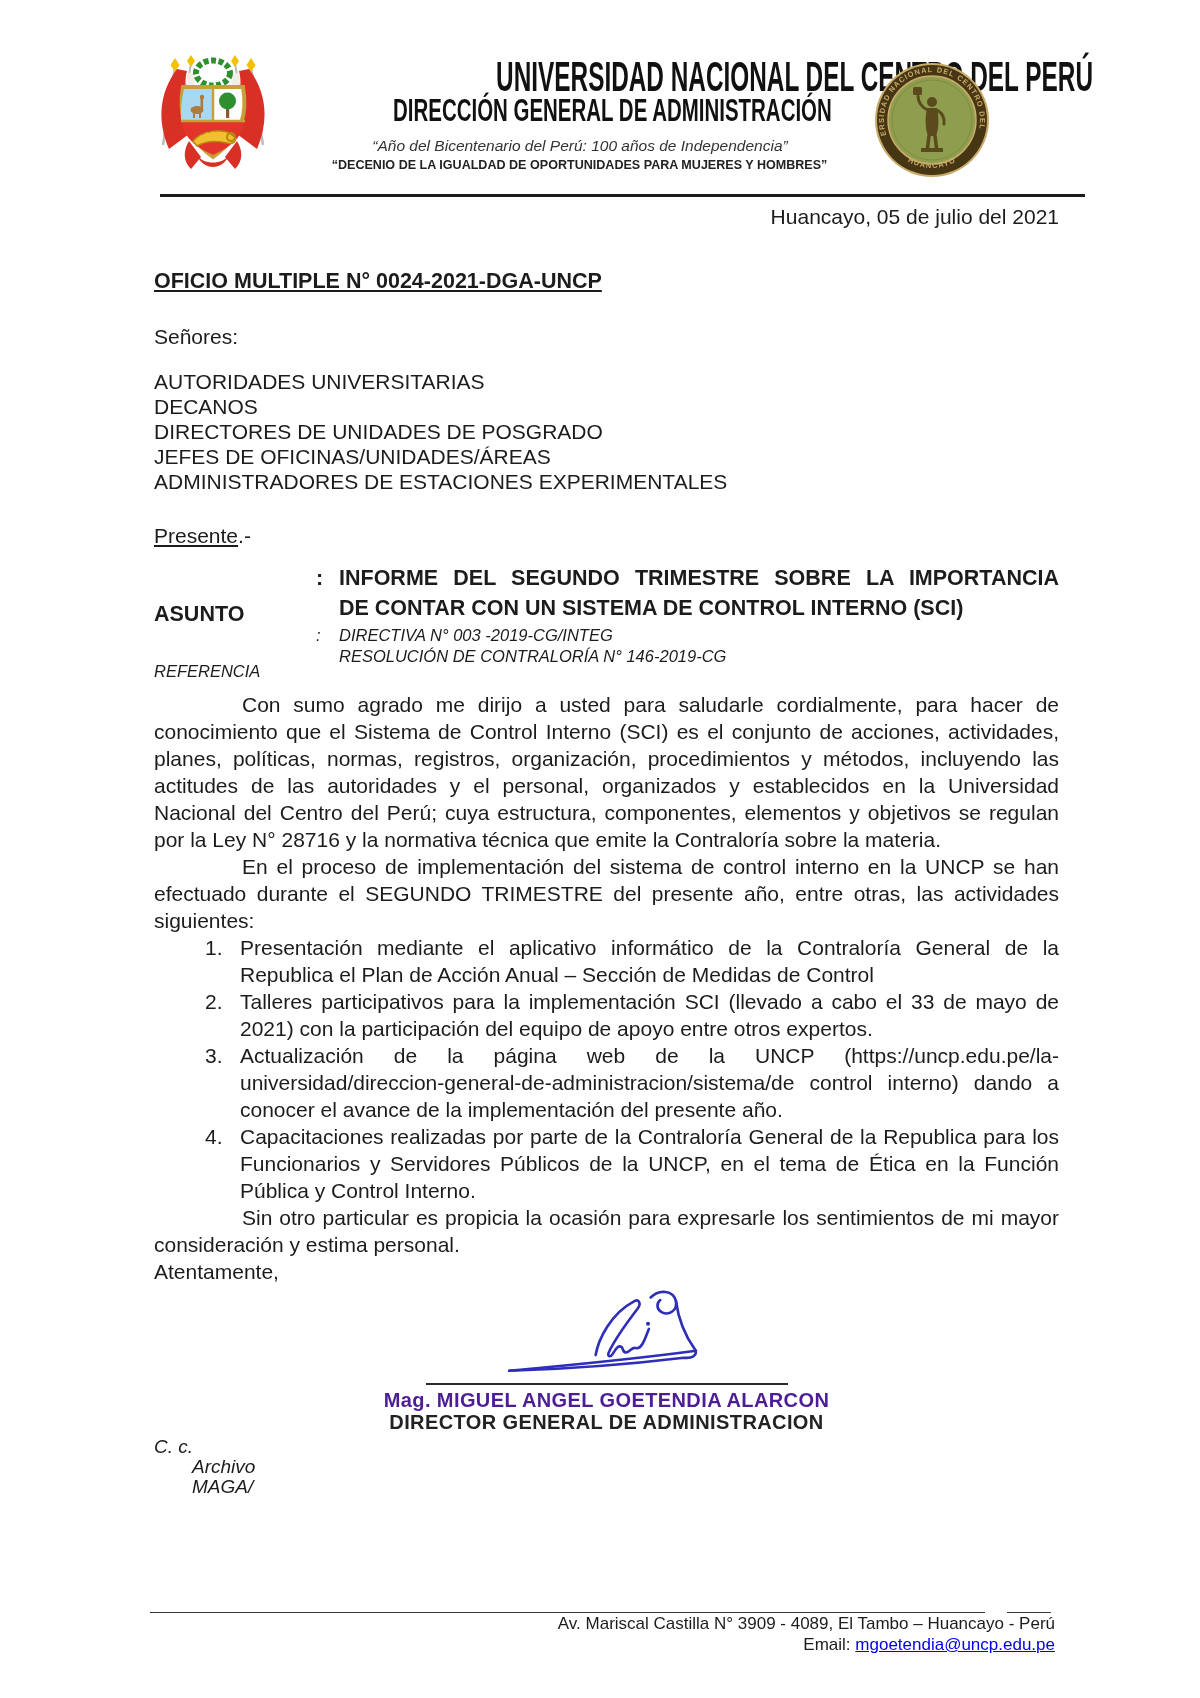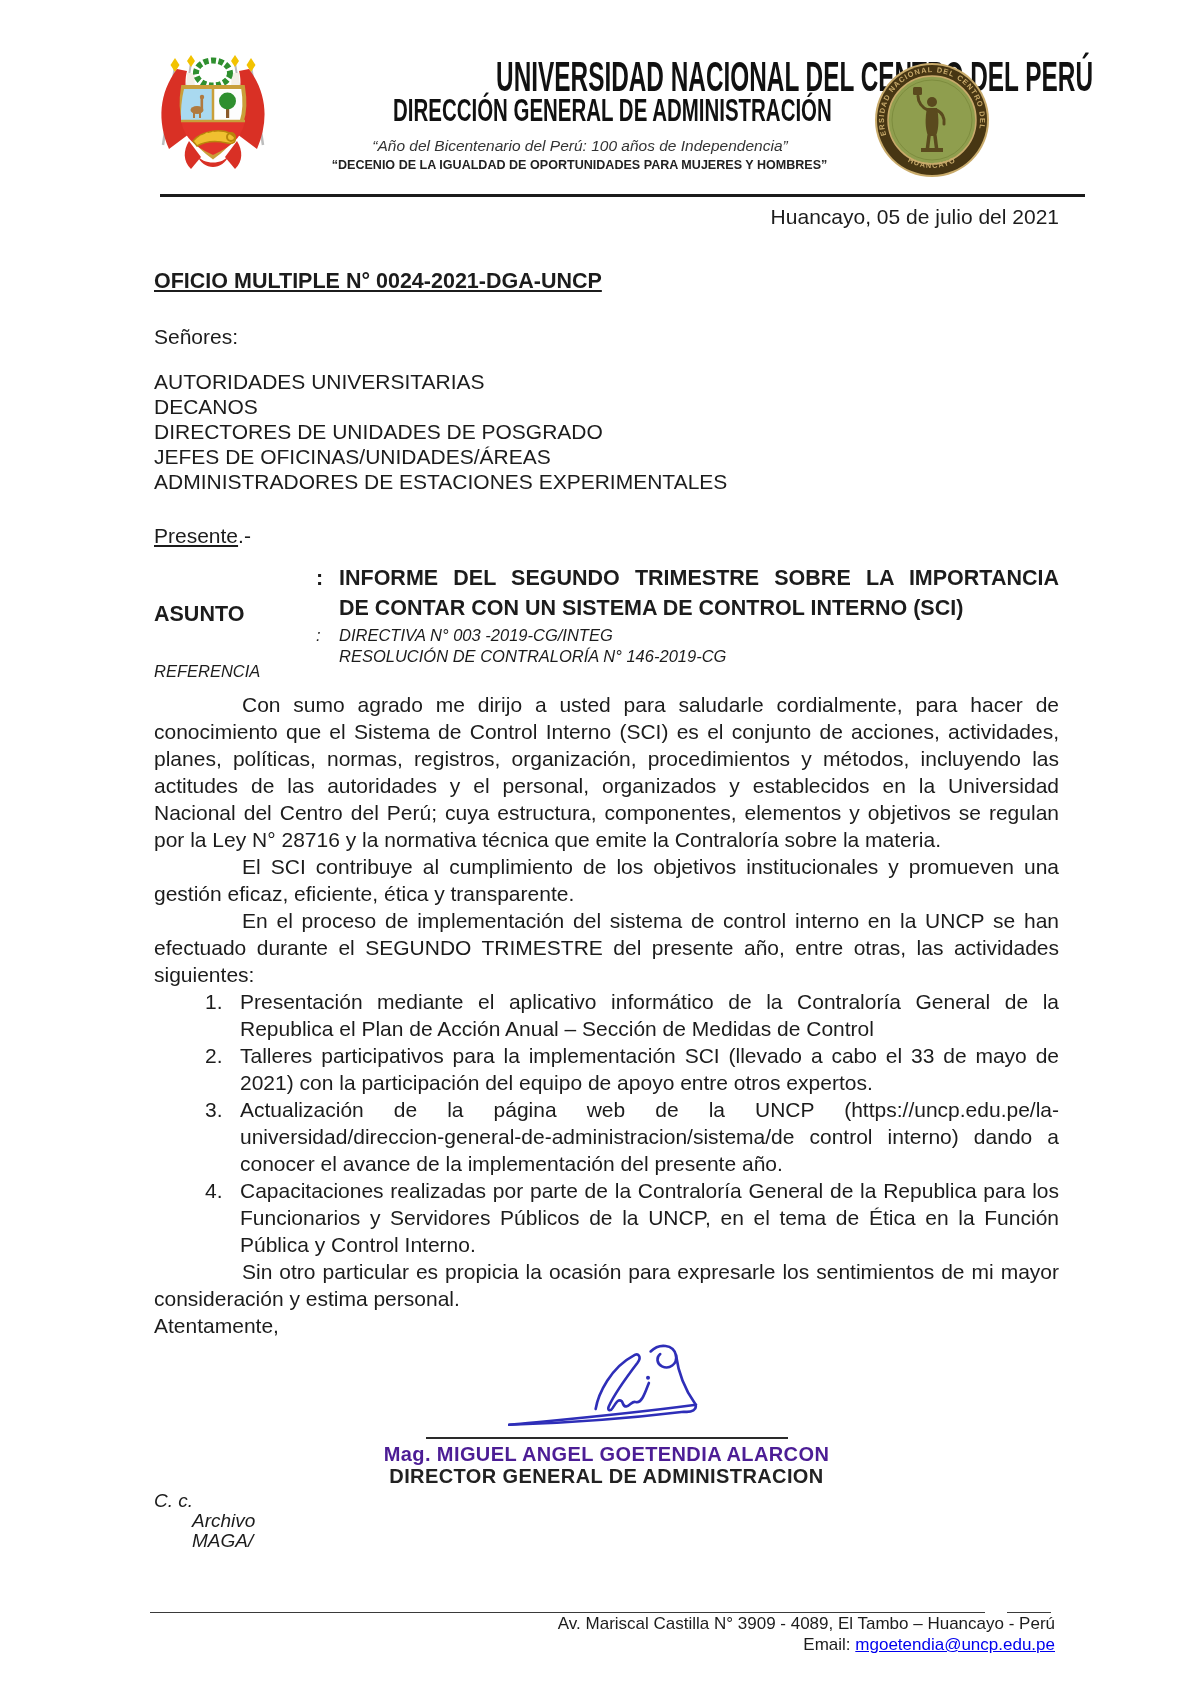--- a/index.html
+++ b/index.html
@@ -172,21 +172,20 @@
 
     <div class="hang reference">
       <span class="hlabel">REFERENCIA</span>
       <span class="hcolon">:</span>
       <div>DIRECTIVA N° 003 -2019-CG/INTEG</div>
       <div>RESOLUCIÓN DE CONTRALORÍA N° 146-2019-CG</div>
     </div>
 
     <div class="body-text">
       <p>Con sumo agrado me dirijo a usted para saludarle cordialmente, para hacer de conocimiento que el Sistema de Control Interno (SCI) es el conjunto de acciones, actividades, planes, políticas, normas, registros, organización, procedimientos y métodos, incluyendo las actitudes de las autoridades y el personal, organizados y establecidos en la Universidad Nacional del Centro del Perú; cuya estructura, componentes, elementos y objetivos se regulan por la Ley N° 28716 y la normativa técnica que emite la Contraloría sobre la materia.</p>
-      <p>El SCI contribuye al cumplimiento de los objetivos institucionales y promueven una gestión eficaz, eficiente, ética y transparente.</p>
       <p>En el proceso de implementación del sistema de control interno en la UNCP se han efectuado durante el SEGUNDO TRIMESTRE del presente año, entre otras, las actividades siguientes:</p>
 
       <ol class="acts">
         <li><span class="num">1.</span><span>Presentación mediante el aplicativo informático de la Contraloría General de la Republica el Plan de Acción Anual – Sección de Medidas de Control</span></li>
         <li><span class="num">2.</span><span>Talleres participativos para la implementación SCI (llevado a cabo el 33 de mayo de 2021) con la participación del equipo de apoyo entre otros expertos.</span></li>
         <li><span class="num">3.</span><span>Actualización de la página web de la UNCP (https://uncp.edu.pe/la-universidad/direccion-general-de-administracion/sistema/de control interno) dando a conocer el avance de la implementación del presente año.</span></li>
         <li><span class="num">4.</span><span>Capacitaciones realizadas por parte de la Contraloría General de la Republica para los Funcionarios y Servidores Públicos de la UNCP, en el tema de Ética en la Función Pública y Control Interno.</span></li>
       </ol>
 
       <p class="closing">Sin otro particular es propicia la ocasión para expresarle los sentimientos de mi mayor consideración y estima personal.</p>

